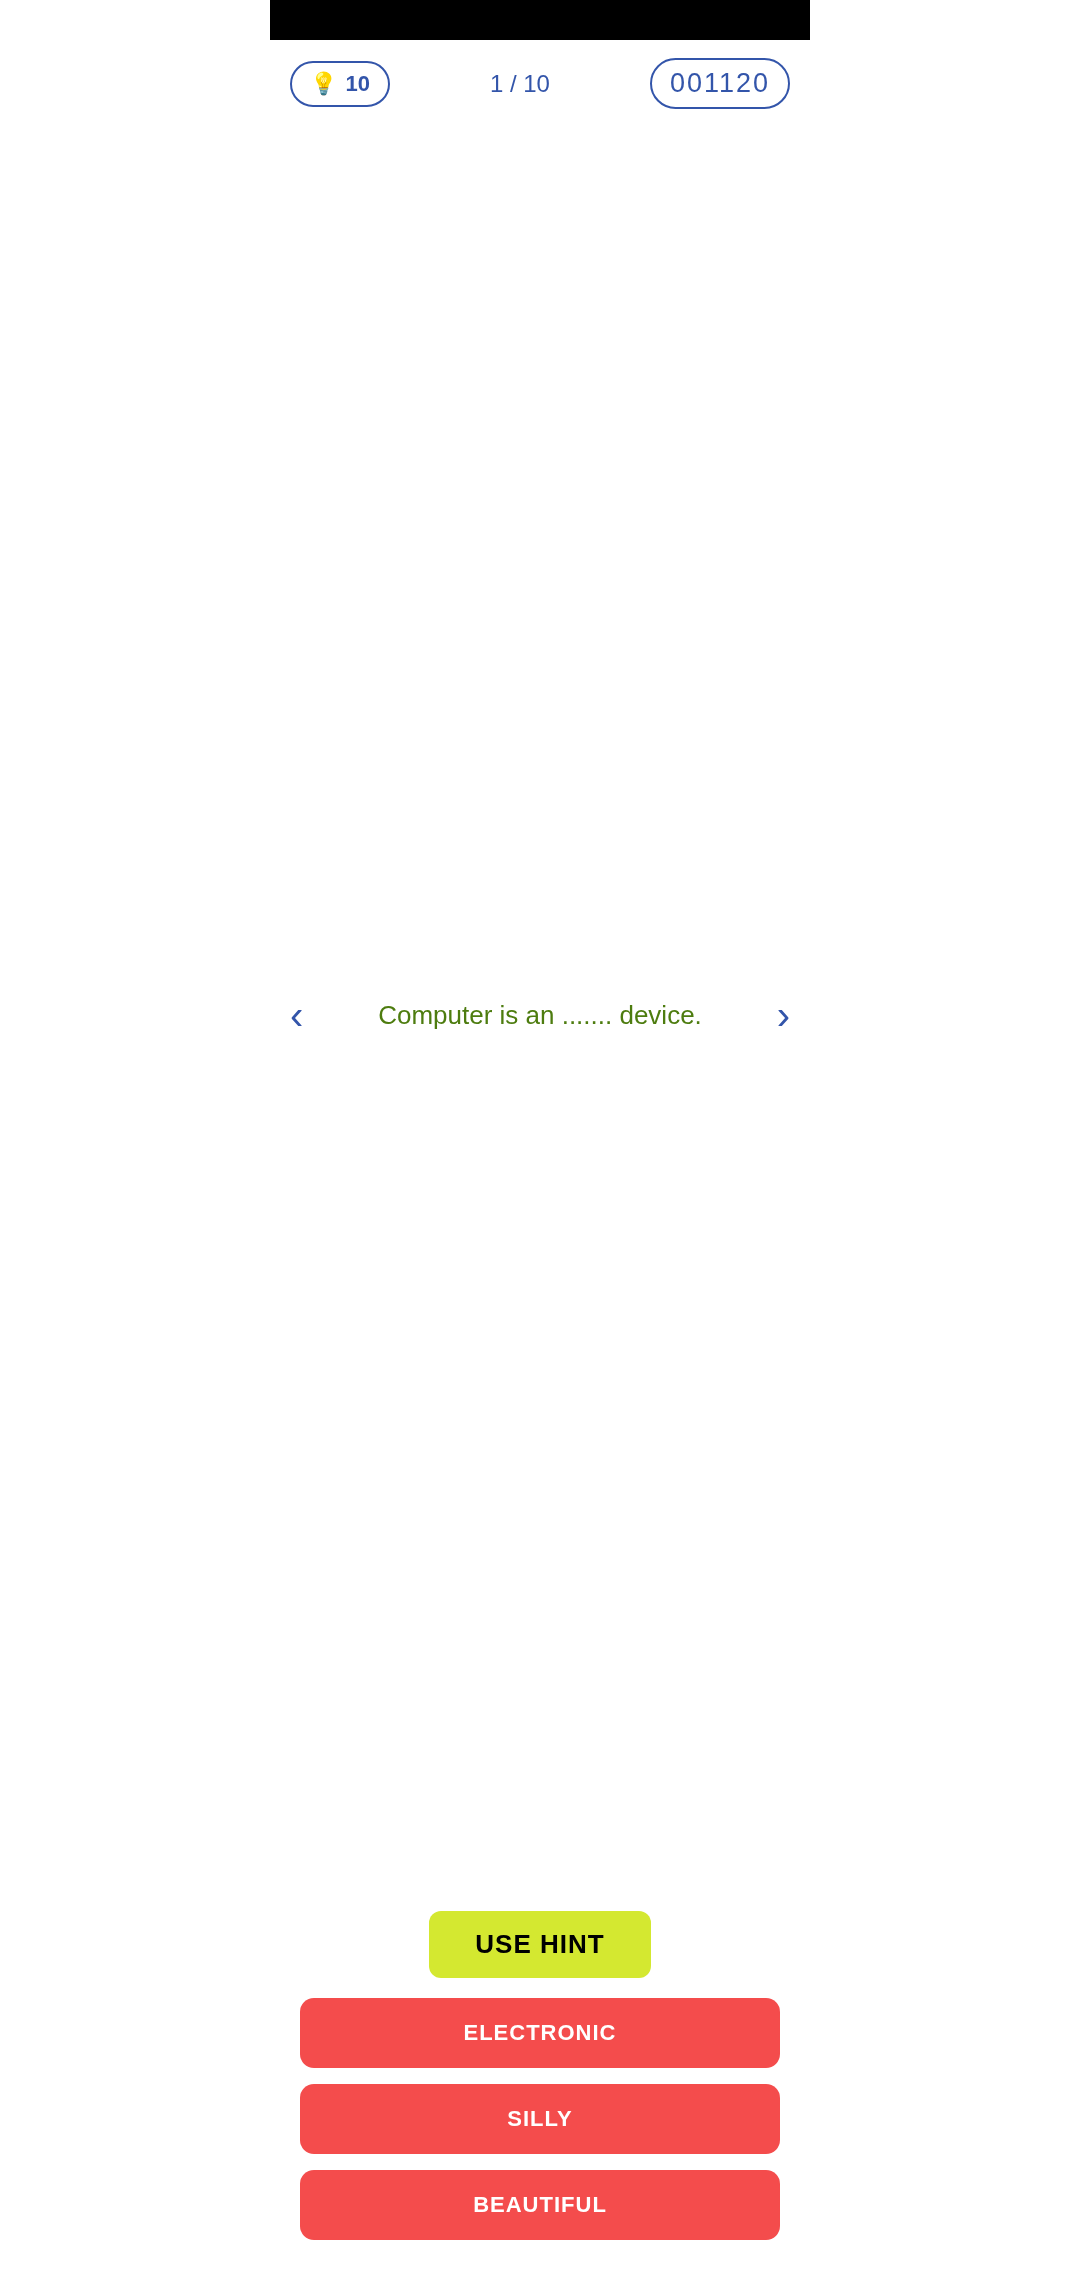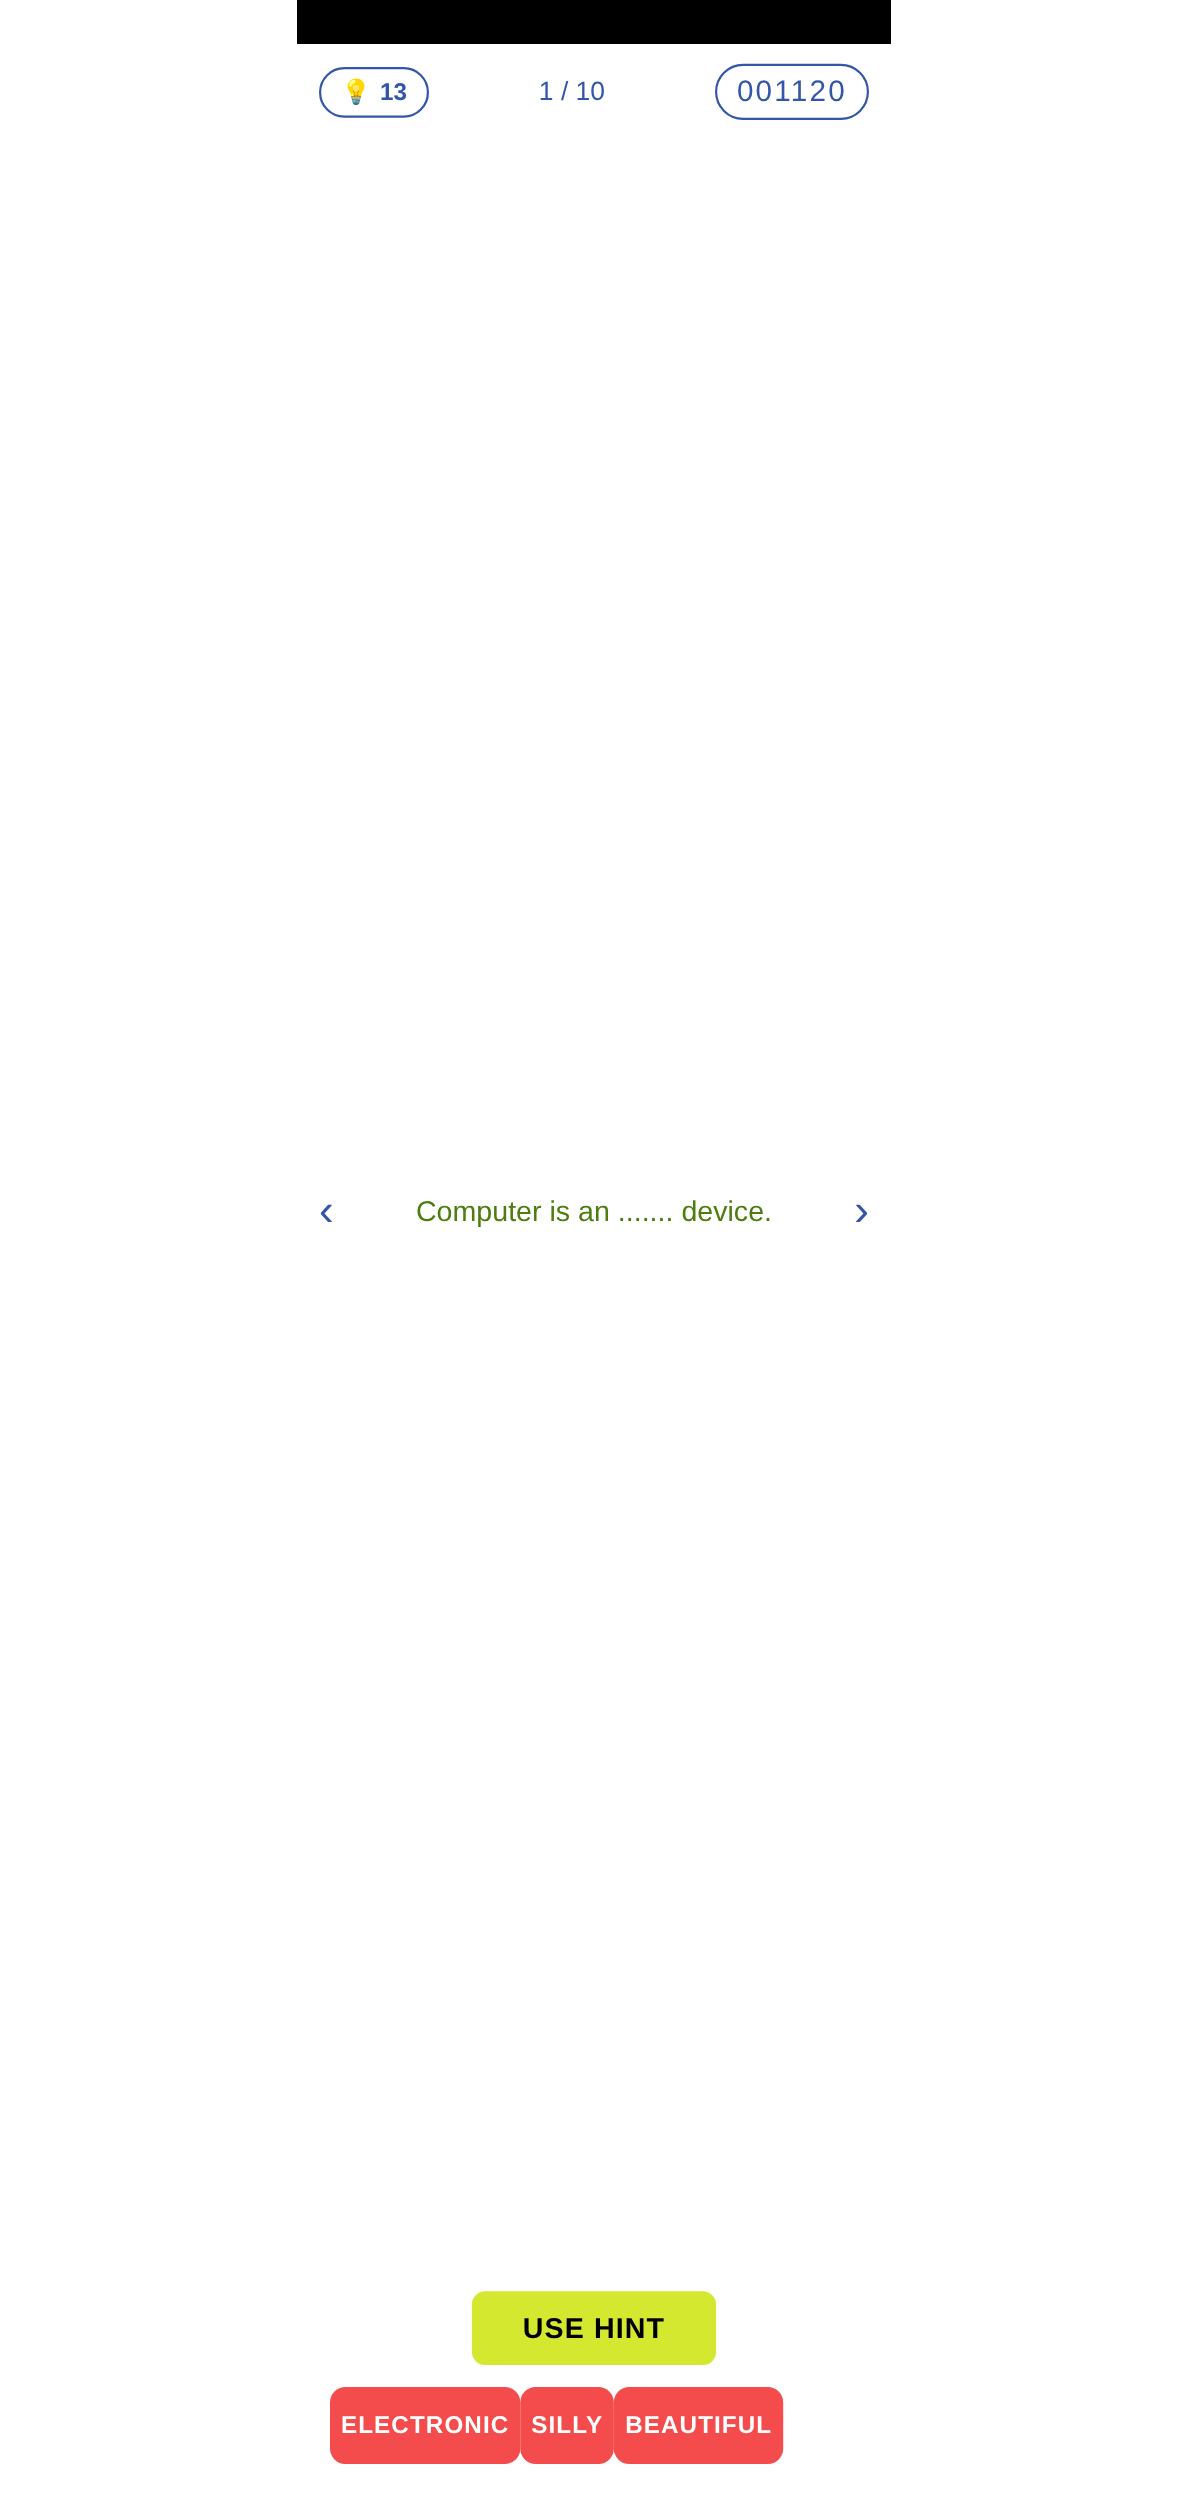--- a/index.html
+++ b/index.html
@@ -120,22 +120,22 @@
       font-weight: 700;
       color: #000000;
       cursor: pointer;
       letter-spacing: 1px;
       min-width: 180px;
       text-align: center;
     }
 
     .answer-grid {
       display: grid;
-      grid-template-columns: 1fr 1fr 1fr 1fr;
-      gap: 0;
+      grid-template-columns: 1fr;
+      gap: 16px;
       width: 100%;
     }
 
     .answer-btn {
       background: #f44c4c;
       border: none;
       border-radius: 14px;
       padding: 22px 10px;
       font-size: 22px;
       font-weight: 700;
@@ -147,21 +147,21 @@
     }
   </style>
 </head>
 <body>
 
 <div class="status-bar"></div>
 
 <div class="top-bar">
   <div class="hint-counter">
     <span class="hint-icon">💡</span>
-    <span>13</span>
+    <span>10</span>
   </div>
   <span class="progress-text">1 / 10</span>
   <div class="score-counter">001120</div>
 </div>
 
 <div class="question-area">
   <span class="nav-arrow nav-arrow-left">‹</span>
   <p class="question-text">Computer is an ....... device.</p>
   <span class="nav-arrow nav-arrow-right">›</span>
 </div>

